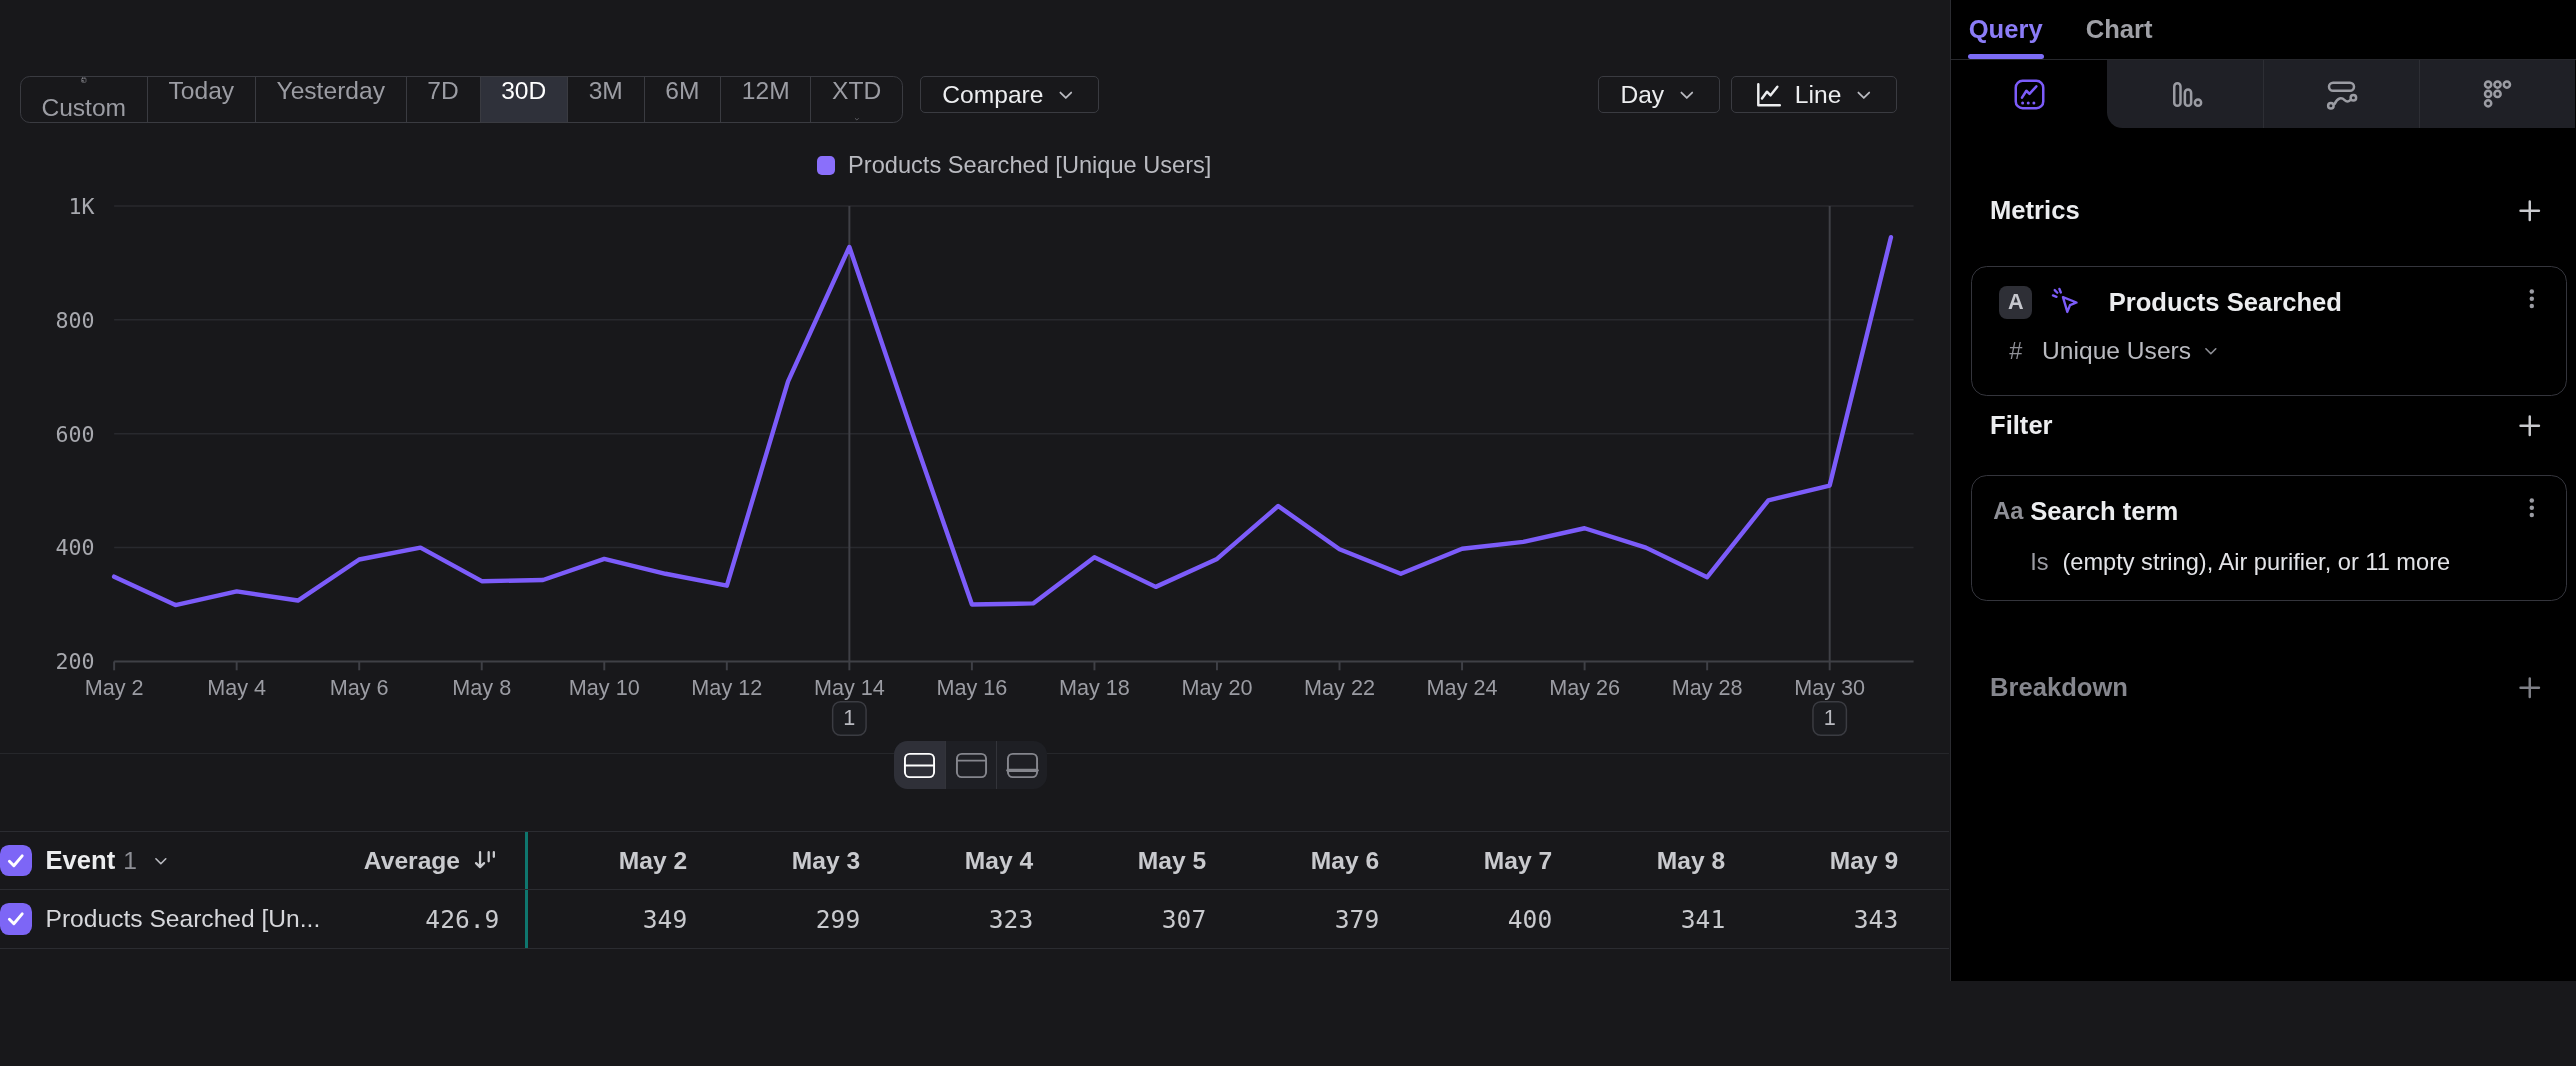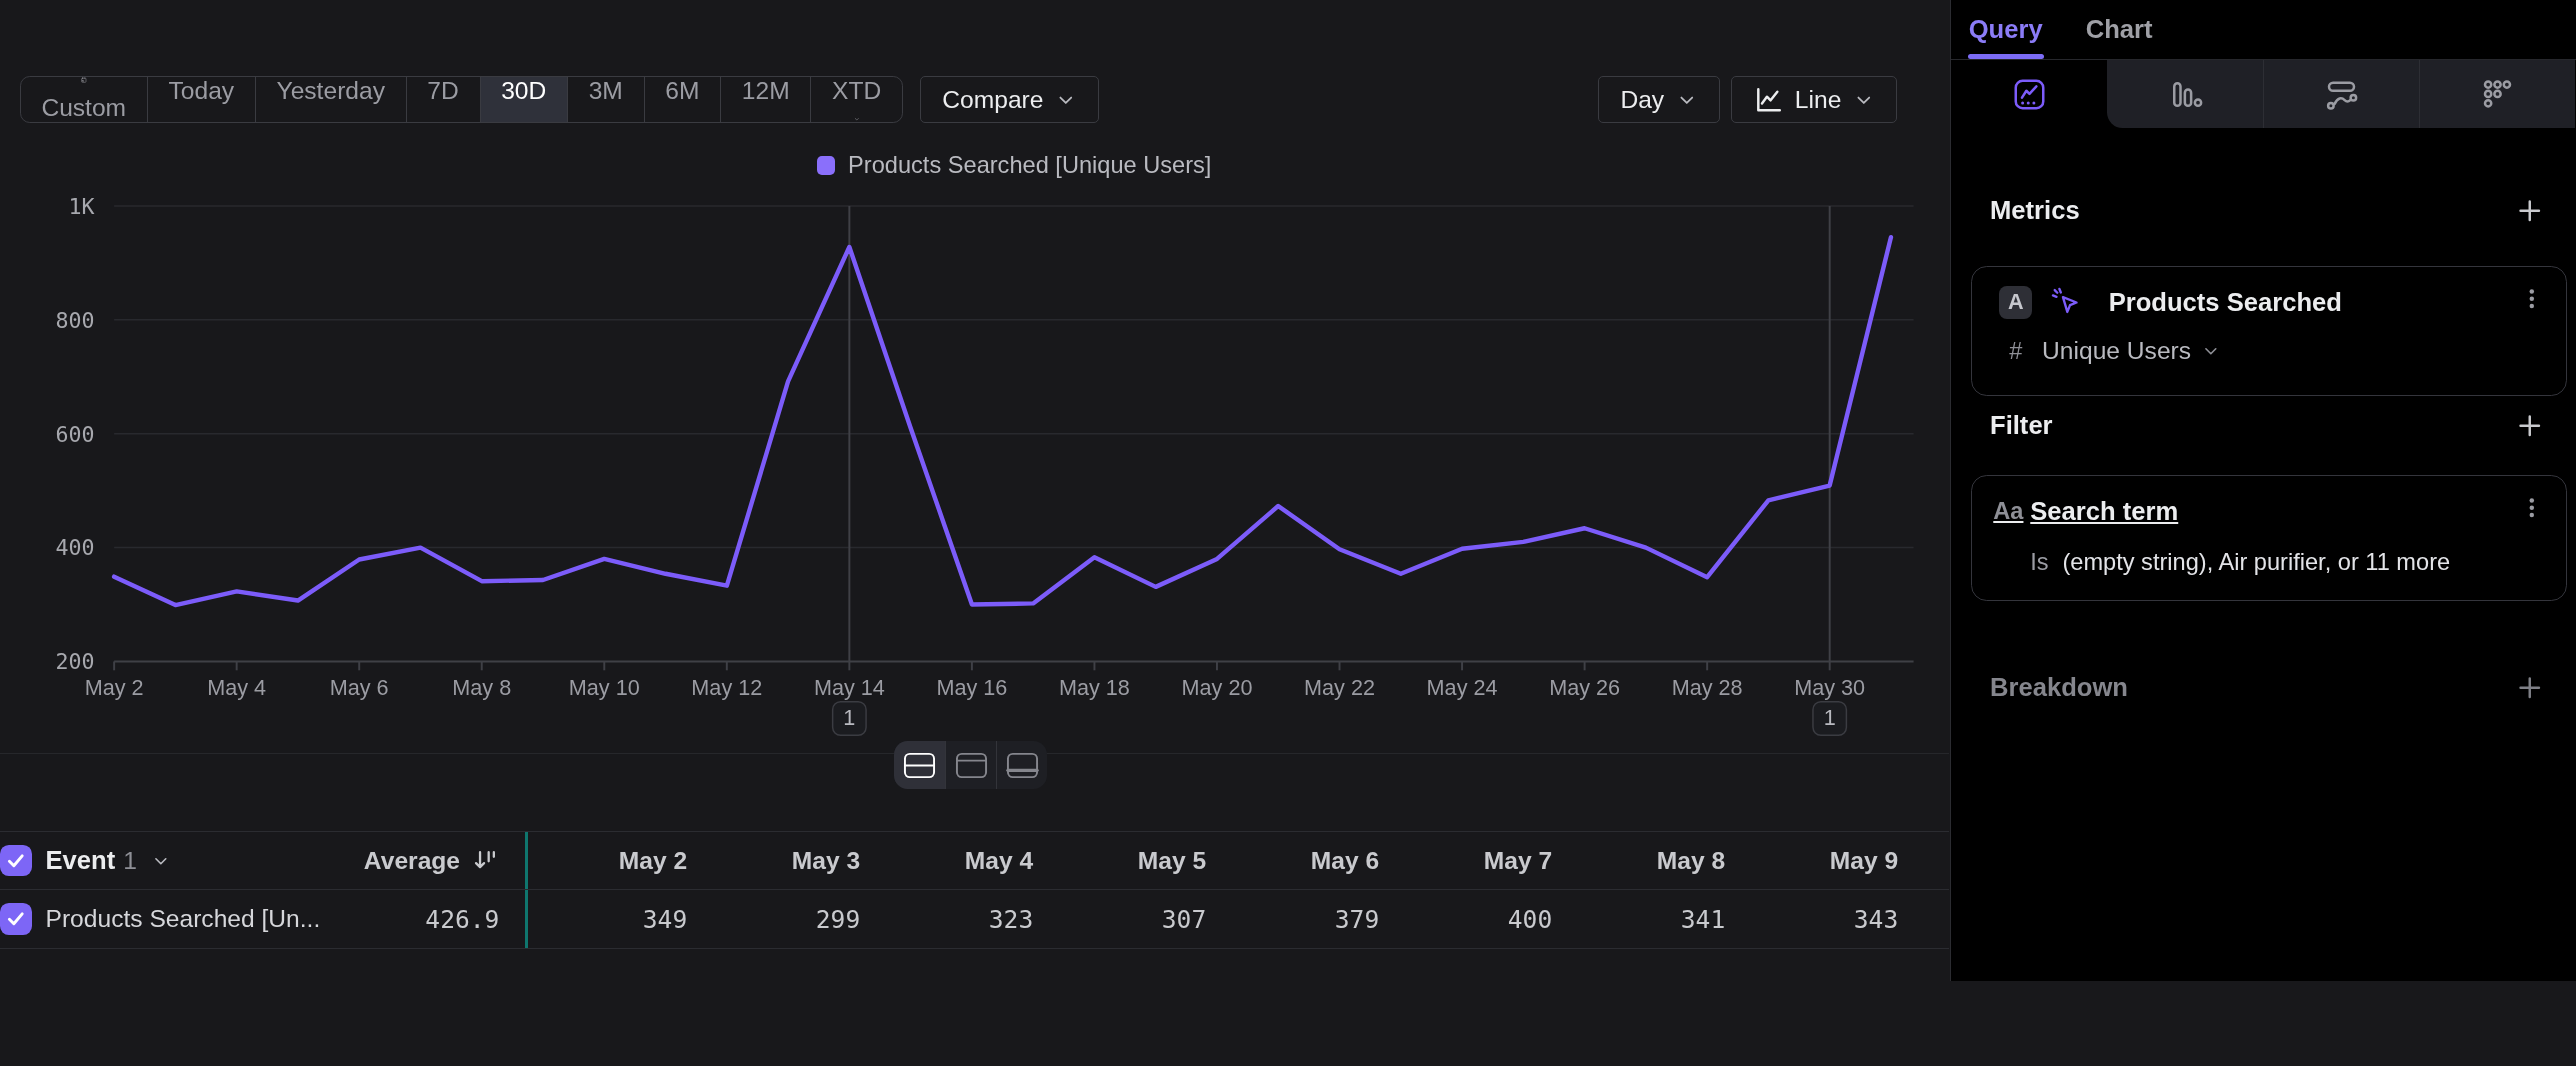--- a/index.html
+++ b/index.html
@@ -22,21 +22,21 @@
     overflow:hidden; vertical-align:top;
   }
   .range-item {
     display:flex; align-items:center; gap:10.8px; padding:0 20.7px; height:100%;
     background:transparent; border:none; border-right:1.5px solid #3A3B41;
     color:#9B9CA3; font-size:24.6px; font-family:inherit; cursor:pointer; white-space:nowrap;flex-direction:column;
   }
   .range-item:last-child { border-right:none; }
   .range-item.active { background:#2F313A; color:#FFFFFF; font-weight:500; }
   .btn {
-    display:inline-flex; align-items:center; gap:11.8px; height:47px; padding:0 21.6px;
+    display:inline-flex; align-items:center; gap:11.8px; height:37px; padding:0 21.6px;
     border:1.5px solid #3A3B41; border-radius:5px; background:transparent;
     color:#ECEDEF; font-size:24.6px; font-weight:500; font-family:inherit; cursor:pointer; white-space:nowrap;
   }
   .compare-btn { position:absolute; left:900px; top:0; }
   .toolbar-right { position:absolute; right:32px; top:0; display:flex; gap:10.8px; }
   .icon { display:inline-flex; align-items:center; justify-content:center; }
   .icon svg { display:block; }
   .chev { color:#B9BAC0; }
 
   
@@ -446,21 +446,21 @@
   <div class="section-header" style="top:408px;">
     <span class="section-title">Filter</span>
     <button class="plus-btn" id="plus-filter">
         <svg width="29.5" height="29.5" viewBox="0 0 24 24" fill="none" stroke="currentColor" stroke-width="2" stroke-linecap="round" stroke-linejoin="round">
           <path d="M12 4.5v15M4.5 12h15"></path>
         </svg>
       </button>
   </div>
 
   <div class="card" style="top:475px; height:126px; padding-left:21.6px;">
-    <div class="card-row1" style="gap:2px;text-decoration:underline;">
+    <div class="card-row1" style="gap:2px;">
       <span class="aa-glyph">Aa</span>
       <span class="filter-title">Search term</span>
       <button class="kebab-btn" id="kebab-filter">
           <svg width="25.6" height="25.6" viewBox="0 0 24 24" fill="currentColor">
             <circle cx="12" cy="5.2" r="2.1"></circle>
             <circle cx="12" cy="12" r="2.1"></circle>
             <circle cx="12" cy="18.8" r="2.1"></circle>
           </svg>
         </button>
     </div>

